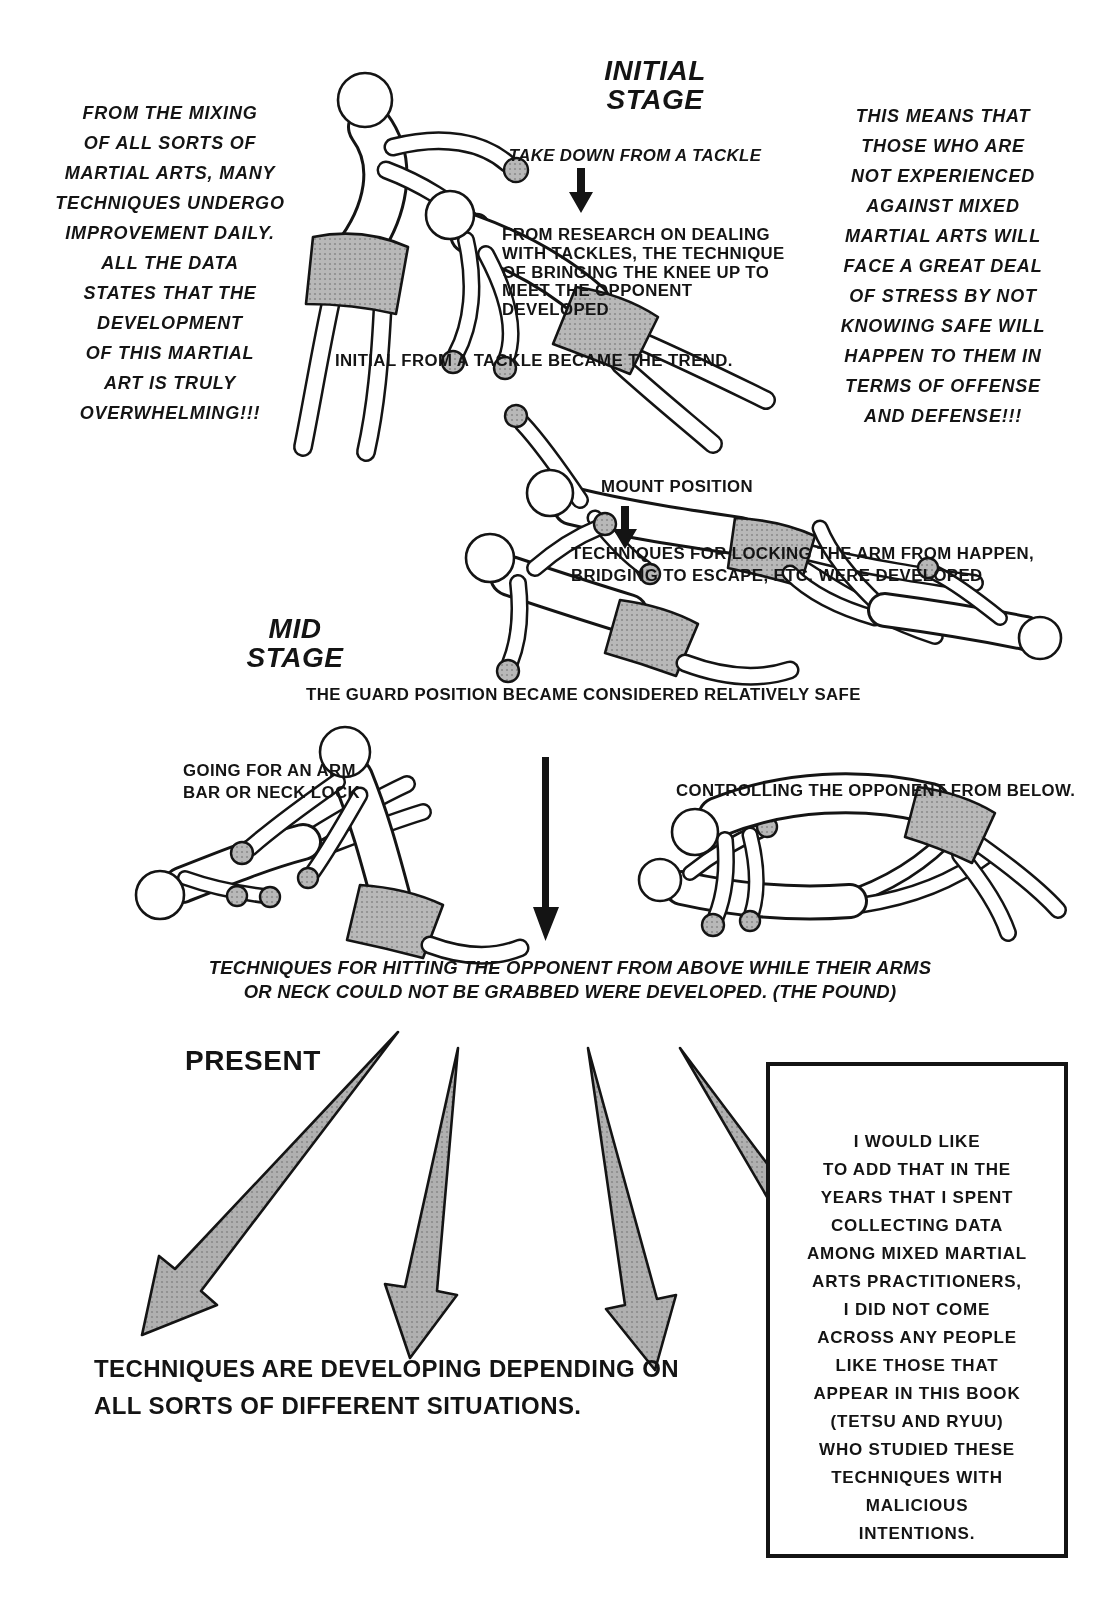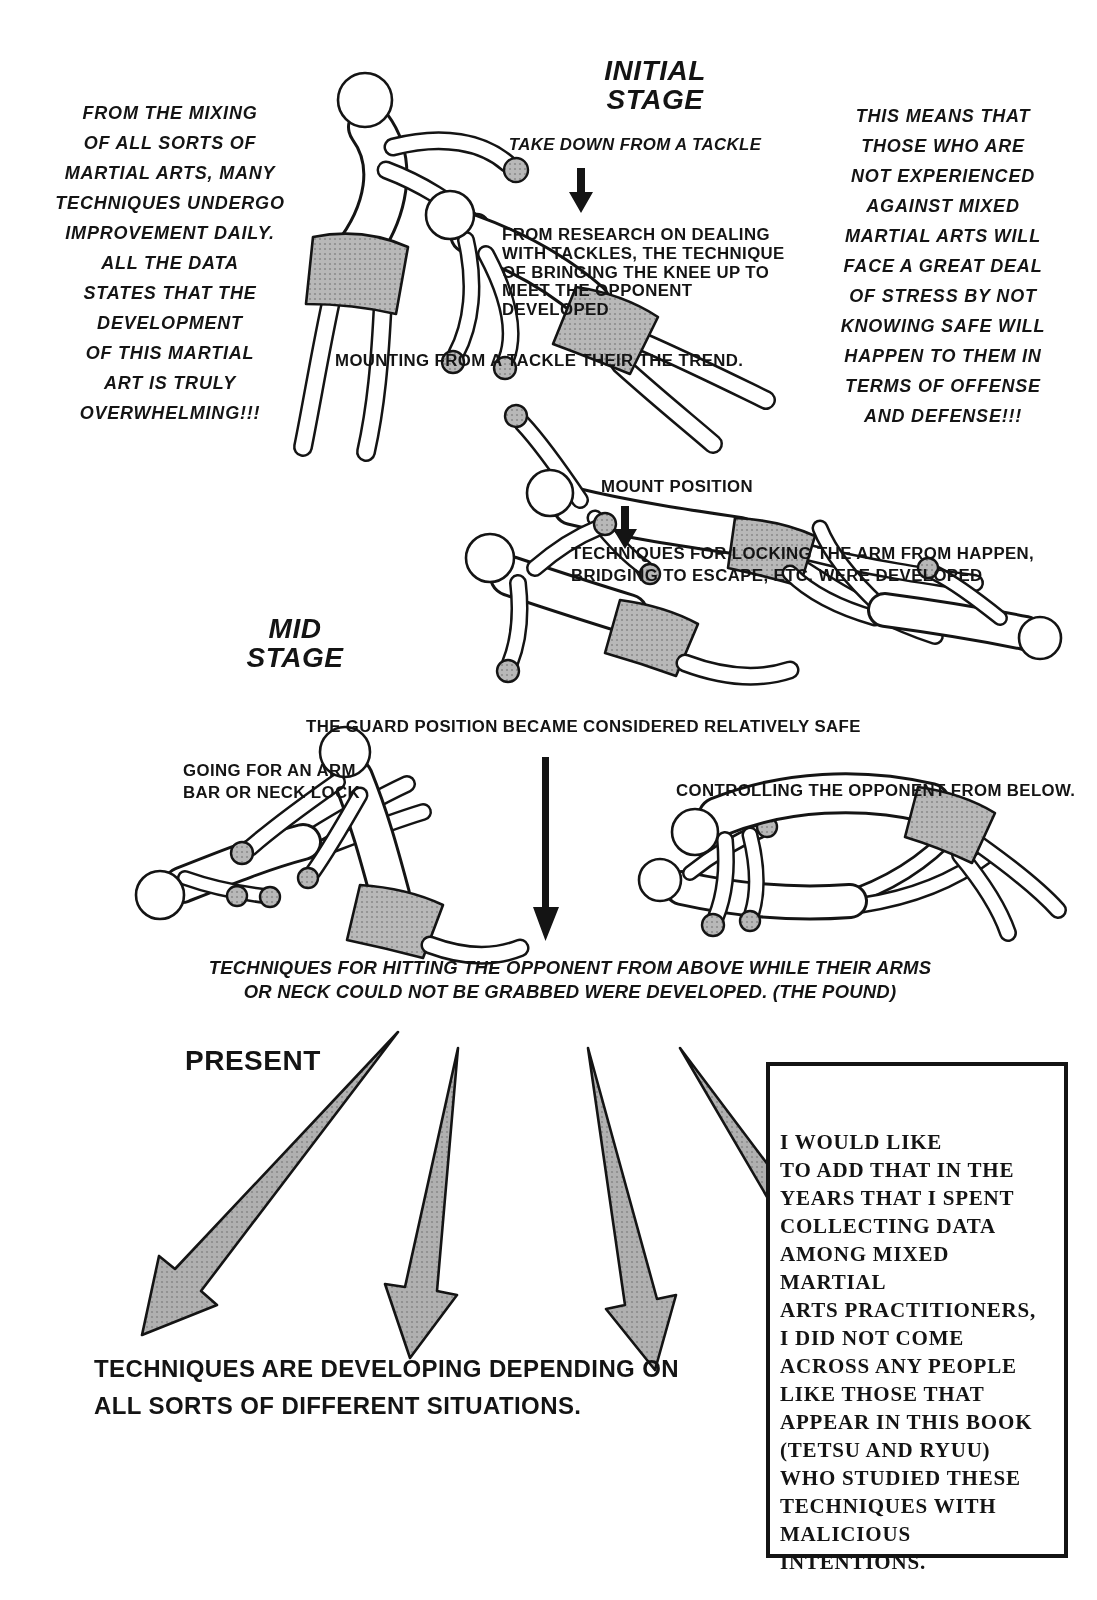--- a/index.html
+++ b/index.html
@@ -21,22 +21,22 @@
   .center{text-align:center;font-style:italic;}
   .para{font-size:18px;line-height:30px;}
   .cap{font-size:16.8px;line-height:22px;letter-spacing:.4px;}
   .stage{font-size:28px;line-height:29px;letter-spacing:.5px;}
   .big{font-size:24px;line-height:37px;letter-spacing:.4px;}
   .pound{font-size:18.5px;line-height:23.5px;letter-spacing:.2px;}
   .svg-abs{position:absolute;}
   .author-box{
     position:absolute;left:766px;top:1062px;width:274px;height:454px;
     background:var(--paper);border:4px solid var(--ink);
-    padding:34px 10px 0 10px;text-align:left;
-    font-size:21px;line-height:28px;z-index:6;font-family:Liberation Serif, serif;
+    padding:34px 10px 0 10px;text-align:center;
+    font-size:17px;line-height:28px;z-index:6;
   }
   
   .to{fill:none;stroke:var(--ink);stroke-linecap:round;stroke-linejoin:round;}
   .ti{fill:none;stroke:var(--paper);stroke-linecap:round;stroke-linejoin:round;}
   .head{fill:var(--paper);stroke:var(--ink);stroke-width:2.6;}
   .shorts{stroke:var(--ink);stroke-width:2.6;stroke-linejoin:round;}
   .glove{stroke:var(--ink);stroke-width:2.4;}
   .solid{fill:var(--ink);}
   .bigarrow{stroke:var(--ink);stroke-width:2.6;stroke-linejoin:round;}
 </style>
@@ -232,51 +232,51 @@
 ALL THE DATA
 STATES THAT THE
 DEVELOPMENT
 OF THIS MARTIAL
 ART IS TRULY
 OVERWHELMING!!!</div>
 
 <div class="t stage center" style="left:555px;top:56px;width:200px;z-index:4">INITIAL
 STAGE</div>
 
-<div class="t cap center" style="left:505px;top:134px;width:260px;z-index:4">TAKE DOWN FROM A TACKLE</div>
+<div class="t cap center" style="left:505px;top:145px;width:260px;z-index:4">TAKE DOWN FROM A TACKLE</div>
 
 <div class="t cap" style="left:502px;top:226px;width:300px;line-height:18.8px;z-index:4">FROM RESEARCH ON DEALING
 WITH TACKLES, THE TECHNIQUE
 OF BRINGING THE KNEE UP TO
 MEET THE OPPONENT
 DEVELOPED</div>
 
 <div class="t para center" style="left:798px;top:101px;width:290px;z-index:4">THIS MEANS THAT
 THOSE WHO ARE
 NOT EXPERIENCED
 AGAINST MIXED
 MARTIAL ARTS WILL
 FACE A GREAT DEAL
 OF STRESS BY NOT
 KNOWING SAFE WILL
 HAPPEN TO THEM IN
 TERMS OF OFFENSE
 AND DEFENSE!!!</div>
 
-<div class="t cap" style="left:335px;top:350px;width:440px;z-index:4">MOUNTING FROM A TACKLE THEIR THE TREND.</div>
+<div class="t cap" style="left:335px;top:350px;width:440px;z-index:4">INITIAL FROM A TACKLE BECAME THE TREND.</div>
 
 <div class="t cap" style="left:601px;top:476px;width:180px;z-index:4">MOUNT POSITION</div>
 
 <div class="t cap" style="left:571px;top:543px;width:470px;z-index:4">TECHNIQUES FOR LOCKING THE ARM FROM HAPPEN,
 BRIDGING TO ESCAPE, ETC. WERE DEVELOPED</div>
 
 <div class="t stage center" style="left:205px;top:614px;width:180px;z-index:4">MID
 STAGE</div>
 
-<div class="t cap" style="left:306px;top:716px;width:560px;z-index:4">THE GUARD POSITION BECAME CONSIDERED RELATIVELY SAFE</div>
+<div class="t cap" style="left:306px;top:684px;width:560px;z-index:4">THE GUARD POSITION BECAME CONSIDERED RELATIVELY SAFE</div>
 
 <div class="t cap" style="left:183px;top:760px;width:210px;z-index:4">GOING FOR AN ARM
 BAR OR NECK LOCK</div>
 
 <div class="t cap" style="left:676px;top:780px;width:400px;z-index:4">CONTROLLING THE OPPONENT FROM BELOW.</div>
 
 <div class="t pound center" style="left:120px;top:956px;width:900px;z-index:4">TECHNIQUES FOR HITTING THE OPPONENT FROM ABOVE WHILE THEIR ARMS
 OR NECK COULD NOT BE GRABBED WERE DEVELOPED. (THE POUND)</div>
 
 <div class="t stage" style="left:185px;top:1046px;width:200px;z-index:4">PRESENT</div>

